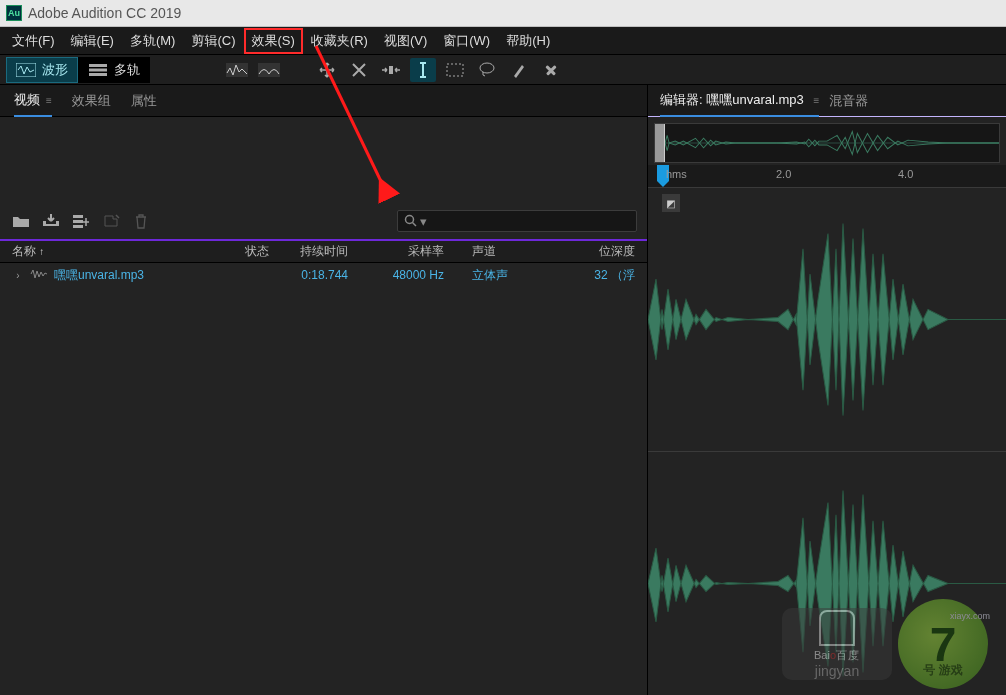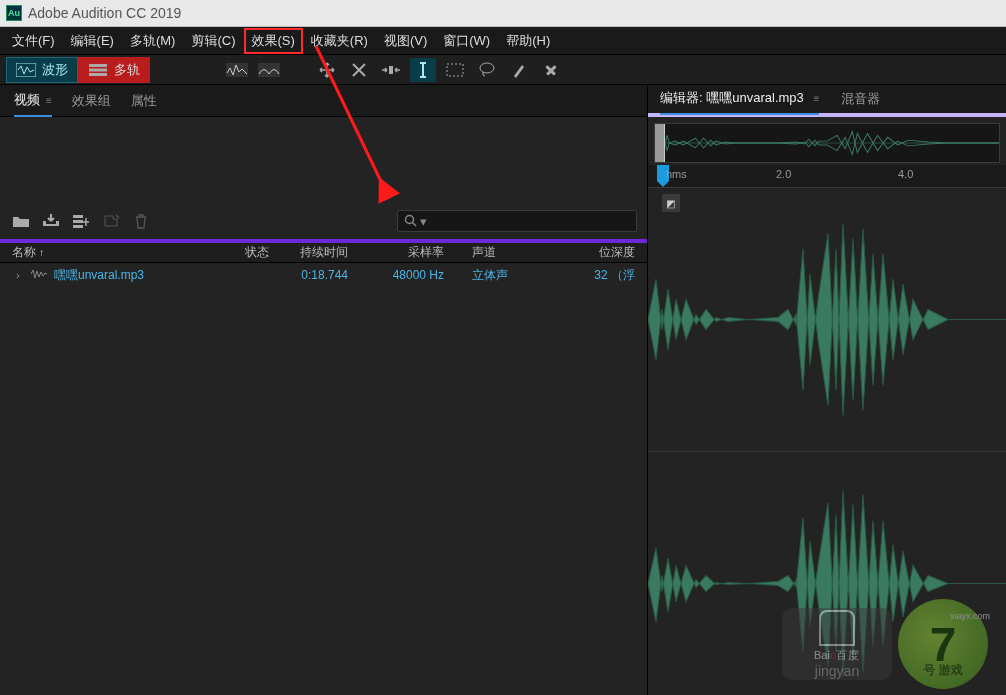--- a/index.html
+++ b/index.html
@@ -66,21 +66,21 @@
     padding: 0 6px;
     gap: 4px;
     border-bottom: 1px solid #000;
   }
   .mode-group { display: flex; gap:0; margin-right:10px;}
   .mode-btn {
     display: flex;
     align-items: center;
     gap: 6px;
     padding: 4px 10px;
-    background: #b91c1c;
+    background: #000000;
     color: #ddd;
     cursor: pointer;
     font-size: 13px;
   }
   .mode-btn.active {
     background: #0a3d4a;
     color: #a8e8f0;
     box-shadow: inset 0 0 0 1px #1a6a7f;
   }
   .mode-icon {
@@ -165,21 +165,21 @@
     padding:0 6px;
     color:#888;
   }
   .files-header {
     display:flex;
     background:#1e1e1e;
     height:24px;
     align-items:center;
     font-size:12px;
     color:#bbb;
-    border-top:4px solid #6d28d9;
+    border-top:2px solid #6d28d9;
     border-bottom:1px solid #000;
   }
   .col-name { width:228px; padding-left:12px;}
   .col-status { width:58px; text-align:center;}
   .col-duration { width:76px; text-align:right; padding-right:14px;}
   .col-sample { width:110px; text-align:right; padding-right:28px;}
   .col-channel { width:78px; text-align:left;}
   .col-depth { flex:1; text-align:right; padding-right:12px;}
   .files-list { flex:1; overflow:auto; background:#232323;}
   .file-row {
@@ -194,24 +194,24 @@
   .file-row .col-sample,
   .file-row .col-channel,
   .file-row .col-depth { color:#4ab4e6; }
   .chevron { color:#999; font-size:10px; width:12px; text-align:center;}
   .wave-icon { color:#888; font-size:12px;}
   .sort-arrow { font-size:10px; color:#ddd;}
   
   
   .editor-tabs {
     height: 32px;
-    display:flex; align-items:center; gap:22px;
+    display:flex; align-items:center; gap:10px;
     padding: 0 12px;
     background:#1a1a1a;
-    border-bottom:4px solid #c4b5fd;
+    border-bottom:1px solid #c4b5fd;
   }
   .editor-body {
     flex:1;
     position:relative;
     background:#232323;
     overflow:hidden;
   }
   .overview {
     height: 40px;
     background:#161616;

